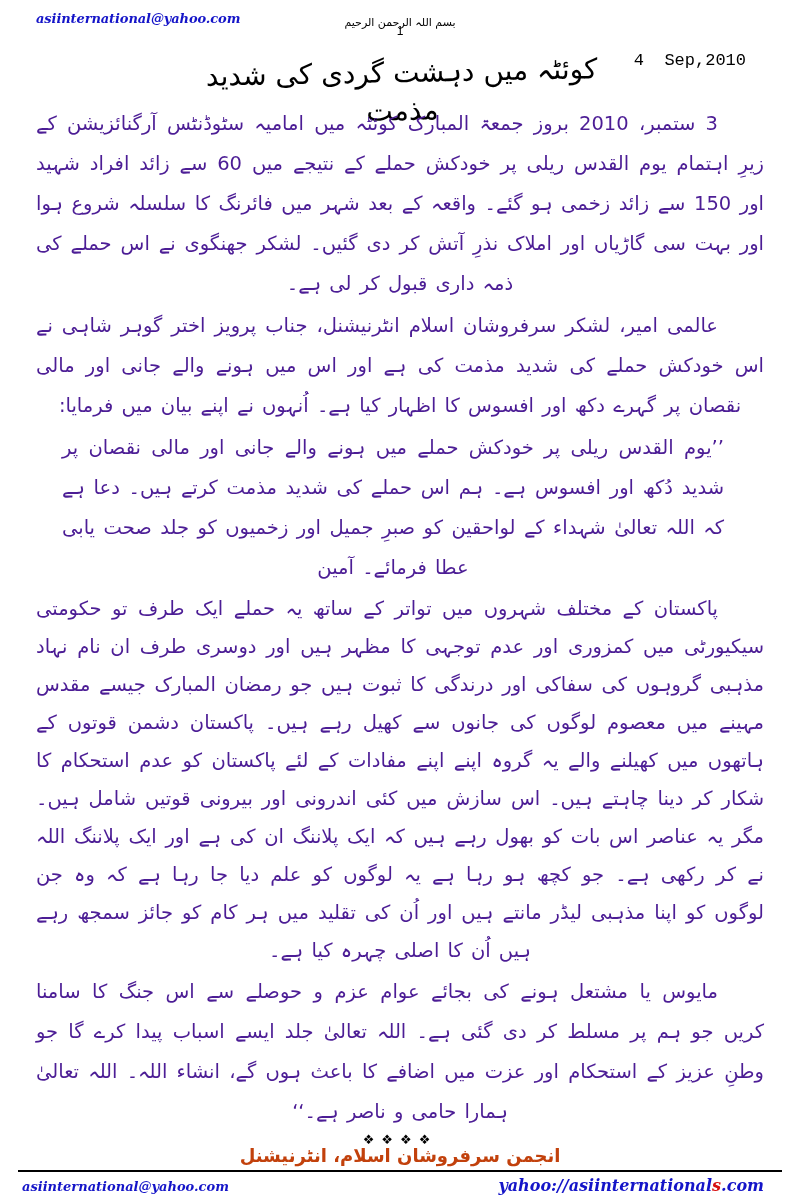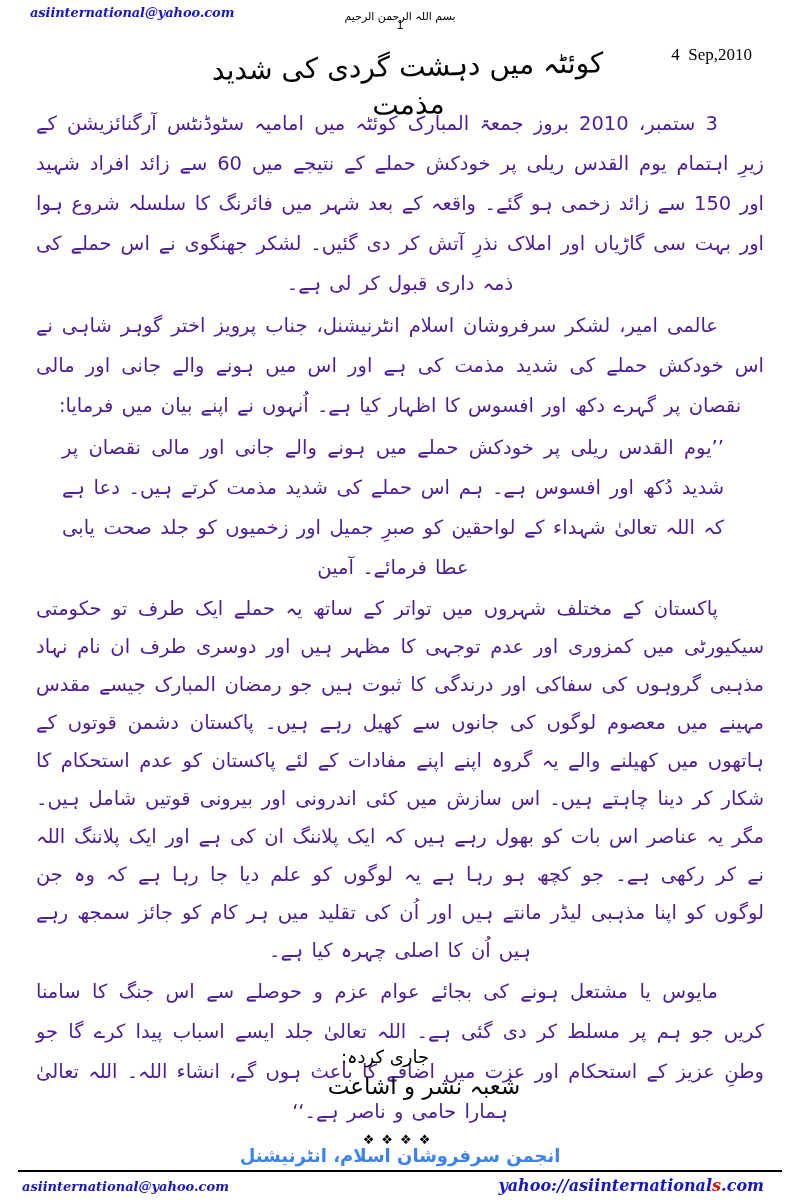--- a/index.html
+++ b/index.html
@@ -15,21 +15,21 @@
     font-family: "DejaVu Sans", sans-serif;
     color: #000000;
     overflow: hidden;
   }
 
   .page {
     position: relative;
     width: 800px;
     height: 1200px;
     box-sizing: border-box;
-    padding: 2px;
+    padding: 8px;
   }
 
   
   .header {
     position: relative;
     height: 100px;
   }
   .email-top {
     position: absolute;
     left: 28px;
@@ -66,21 +66,21 @@
     text-align: center;
     font-family: "Liberation Sans", sans-serif;
     font-size: 12px;
     color: #000;
   }
   .doc-date {
     position: absolute;
     right: 46px;
     top: 43px;
     direction: ltr;
-    font-family: Liberation Serif, serif;
+    font-family: Liberation Mono, monospace;
     font-size: 17px;
     color: #000;
     white-space: pre;
   }
   .doc-title {
     position: absolute;
     right: 175px;
     top: 46px;
     width: 430px;
     text-align: center;
@@ -162,21 +162,21 @@
   .org-name {
     position: absolute;
     top: 1145px;
     left: 0;
     right: 0;
     text-align: center;
     direction: rtl;
     font-family: "DejaVu Sans", sans-serif;
     font-size: 18px;
     font-weight: bold;
-    color: #3b82f6;
+    color: #c2410c;
   }
   .footer-rule {
     position: absolute;
     top: 1170px;
     left: 18px;
     right: 18px;
     height: 2px;
     background: #000;
   }
   .footer-links {
@@ -229,24 +229,20 @@
   </div>
 
   <div class="body-area">
     <p class="para indent">3 ستمبر، 2010 بروز جمعۃ المبارک کوئٹہ میں امامیہ سٹوڈنٹس آرگنائزیشن کے زیرِ اہتمام یوم القدس ریلی پر خودکش حملے کے نتیجے میں 60 سے زائد افراد شہید اور 150 سے زائد زخمی ہو گئے۔ واقعہ کے بعد شہر میں فائرنگ کا سلسلہ شروع ہوا اور بہت سی گاڑیاں اور املاک نذرِ آتش کر دی گئیں۔ لشکر جھنگوی نے اس حملے کی ذمہ داری قبول کر لی ہے۔</p>
     <p class="para indent">عالمی امیر، لشکر سرفروشان اسلام انٹرنیشنل، جناب پرویز اختر گوہر شاہی نے اس خودکش حملے کی شدید مذمت کی ہے اور اس میں ہونے والے جانی اور مالی نقصان پر گہرے دکھ اور افسوس کا اظہار کیا ہے۔ اُنہوں نے اپنے بیان میں فرمایا:</p>
     <p class="para quote">’’یوم القدس ریلی پر خودکش حملے میں ہونے والے جانی اور مالی نقصان پر شدید دُکھ اور افسوس ہے۔ ہم اس حملے کی شدید مذمت کرتے ہیں۔ دعا ہے کہ اللہ تعالیٰ شہداء کے لواحقین کو صبرِ جمیل اور زخمیوں کو جلد صحت یابی عطا فرمائے۔ آمین</p>
     <p class="para indent tight">پاکستان کے مختلف شہروں میں تواتر کے ساتھ یہ حملے ایک طرف تو حکومتی سیکیورٹی میں کمزوری اور عدم توجہی کا مظہر ہیں اور دوسری طرف ان نام نہاد مذہبی گروہوں کی سفاکی اور درندگی کا ثبوت ہیں جو رمضان المبارک جیسے مقدس مہینے میں معصوم لوگوں کی جانوں سے کھیل رہے ہیں۔ پاکستان دشمن قوتوں کے ہاتھوں میں کھیلنے والے یہ گروہ اپنے اپنے مفادات کے لئے پاکستان کو عدم استحکام کا شکار کر دینا چاہتے ہیں۔ اس سازش میں کئی اندرونی اور بیرونی قوتیں شامل ہیں۔ مگر یہ عناصر اس بات کو بھول رہے ہیں کہ ایک پلاننگ ان کی ہے اور ایک پلاننگ اللہ نے کر رکھی ہے۔ جو کچھ ہو رہا ہے یہ لوگوں کو علم دیا جا رہا ہے کہ وہ جن لوگوں کو اپنا مذہبی لیڈر مانتے ہیں اور اُن کی تقلید میں ہر کام کو جائز سمجھ رہے ہیں اُن کا اصلی چہرہ کیا ہے۔</p>
     <p class="para indent">مایوس یا مشتعل ہونے کی بجائے عوام عزم و حوصلے سے اس جنگ کا سامنا کریں جو ہم پر مسلط کر دی گئی ہے۔ اللہ تعالیٰ جلد ایسے اسباب پیدا کرے گا جو وطنِ عزیز کے استحکام اور عزت میں اضافے کا باعث ہوں گے، انشاء اللہ۔ اللہ تعالیٰ ہمارا حامی و ناصر ہے۔‘‘</p>
   </div>
 
-  <div class="issued">
-    <div class="issued-label">جاری کردہ:</div>
-    <div class="issued-dept">شعبہ نشر و اشاعت</div>
-  </div>
 
   <div class="bullets">❖❖❖❖</div>
 
   <div class="org-name">انجمن سرفروشان اسلام، انٹرنیشنل</div>
 
   <div class="footer-rule"></div>
 
   <div class="footer-links">
     <span class="footer-email">asiinternational@yahoo.com</span>
     <span class="footer-url"><span>yahoo://asiinternational</span><span class="hl">s</span><span>.com</span></span>

